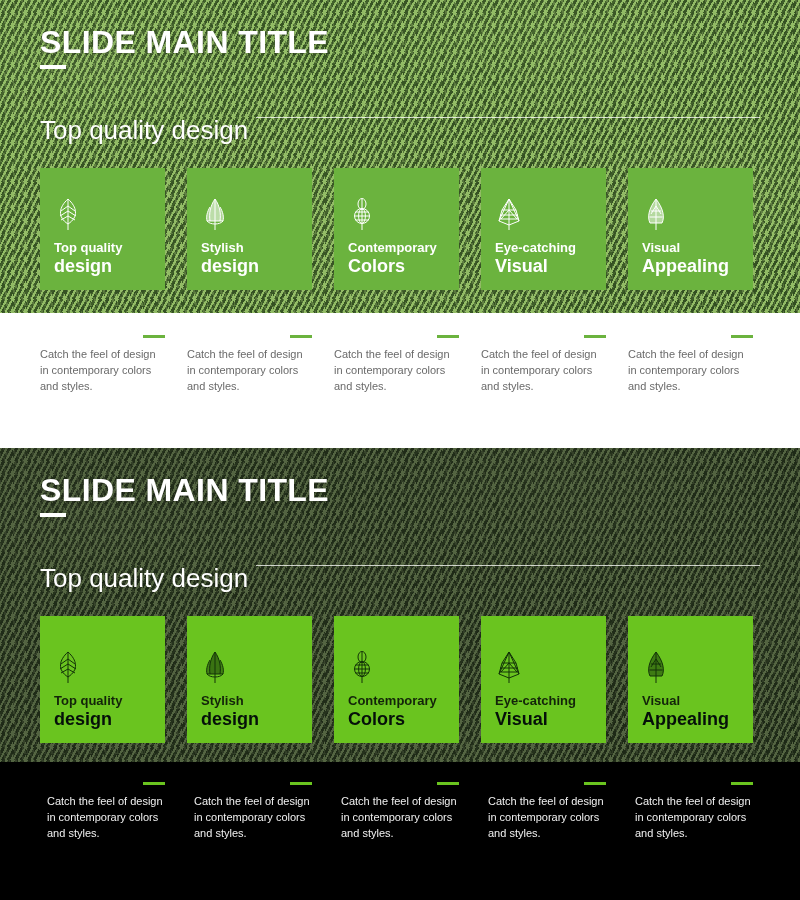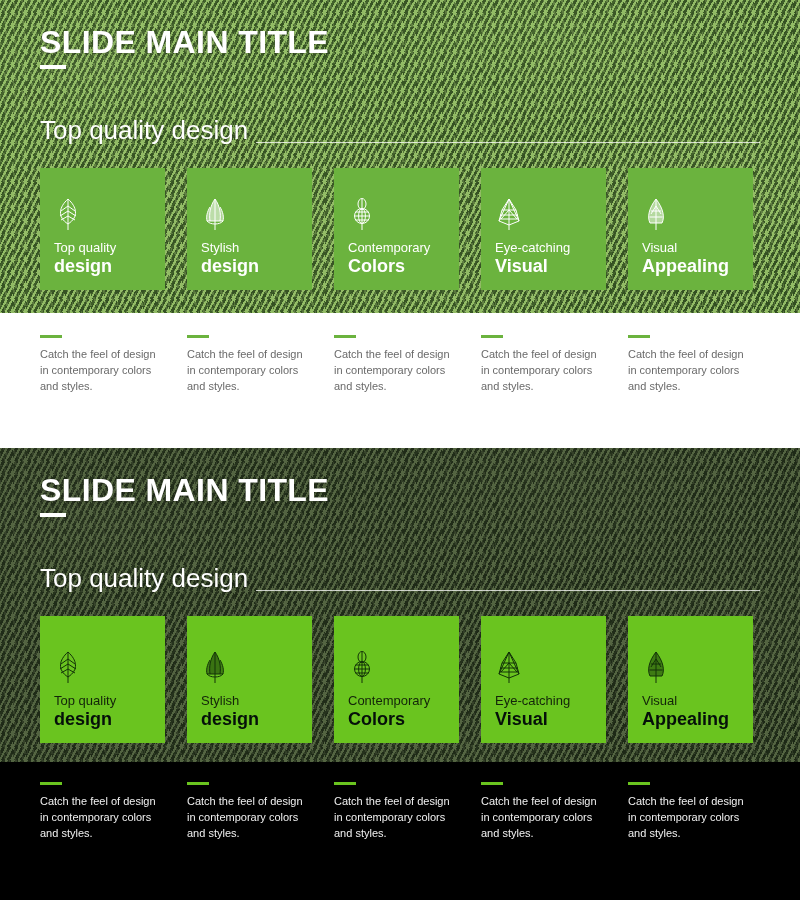--- a/index.html
+++ b/index.html
@@ -73,21 +73,21 @@
     text-shadow: 0 1px 3px rgba(0,0,0,0.35);
   }
   .title-rule {
     width: 26px;
     height: 4px;
     background: #ffffff;
     margin-top: 7px;
   }
 
   
-  .subtitle-row { display: flex; align-items: flex-end; }
+  .subtitle-row { display: flex; align-items: flex-start; }
   .slide-subtitle {
     color: #ffffff;
     font-size: 26px;
     font-weight: normal;
     line-height: 1;
     white-space: nowrap;
     text-shadow: 0 1px 3px rgba(0,0,0,0.3);
   }
   .subtitle-rule {
     flex: 1 1 auto;
@@ -99,36 +99,36 @@
   
   .cards { display: flex; }
   .card {
     position: relative;
     display: flex;
     flex-direction: column;
     justify-content: flex-end;
   }
   .card-icon { margin-bottom: 10px; }
   .card-icon svg { display: block; }
-  .card-kicker { font-size: 13px; line-height: 1.15; font-weight: normal; }
+  .card-kicker { font-size: 13px; line-height: 1.15; font-weight: bold; }
   .card-heading { font-size: 18px; line-height: 1.2; font-weight: bold; }
 
   
   .slide-a .card { background: #6bb33e; }
   .slide-a .card-kicker,
   .slide-a .card-heading { color: #ffffff; }
 
   
   .slide-b .card { background: #6ac41f; }
   .slide-b .card-kicker { color: #13240a; }
   .slide-b .card-heading { color: #05100a; }
 
   
   .captions { display: flex; }
-  .caption { display: flex; flex-direction: column; }
+  .caption { display: flex; flex-direction: column; align-items: flex-end; }
   .caption-rule { width: 22px; height: 3px; background: #6bb33e; margin-bottom: 9px; }
   .caption-text { font-size: 11px; line-height: 1.45; }
 
   .strip-light { background: #ffffff; }
   .strip-light .caption-text { color: #6a6a6a; }
   .strip-dark { background: #000000; }
   .strip-dark .caption-text { color: #f0f0f0; }
   .strip-dark .caption-rule { background: #6ac41f; }
 
   

